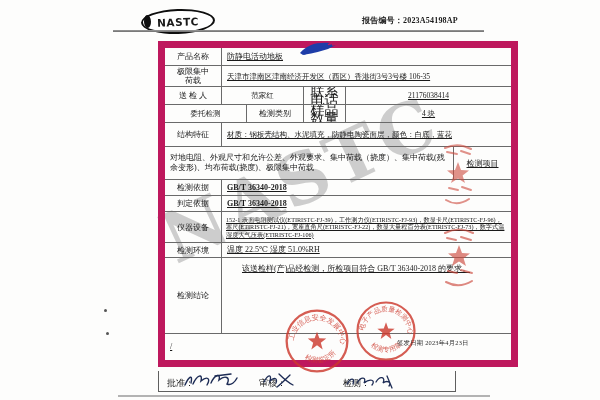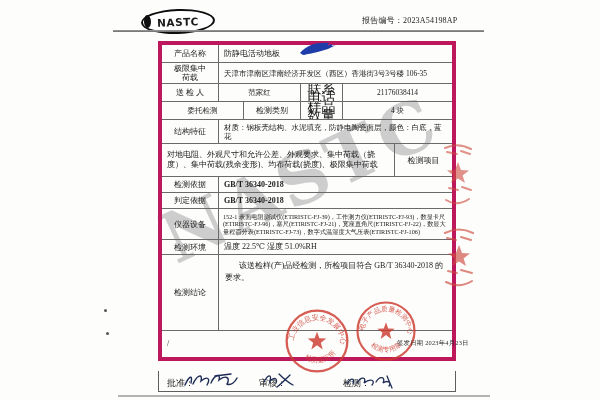--- a/index.html
+++ b/index.html
@@ -4,34 +4,34 @@
 <style>
   html,body{margin:0;padding:0;background:#e8e8e8;}
   #page{position:relative;width:600px;height:400px;background:#fdfdfc;overflow:hidden;
         font-family:"Liberation Serif","DejaVu Serif",serif;color:#1a1a1a;margin:0 auto;}
   
   #logo{position:absolute;left:141px;top:9px;width:70px;height:21px;border:2.5px solid #0e0e0e;
         border-radius:50%;display:flex;align-items:center;justify-content:center;
         font-family:"DejaVu Sans",sans-serif;font-weight:bold;font-size:10.5px;letter-spacing:.5px;
         transform:rotate(-2deg);background:#fff;}
   #logo .notch{position:absolute;left:1px;top:3px;width:7px;height:13px;background:#0e0e0e;border-radius:50%;}
-  #reportno{position:absolute;left:362px;top:15px;font-size:8px;font-weight:normal;letter-spacing:.2px;}
+  #reportno{position:absolute;left:362px;top:15px;font-size:8px;font-weight:bold;letter-spacing:.2px;}
   #hrule{position:absolute;left:113px;top:30px;width:371px;height:2px;
          background:linear-gradient(to bottom,#9a9a9a,#6f6f6f);}
   
   #wm{position:absolute;left:142px;top:138px;width:316px;text-align:center;
       font-size:70px;font-weight:bold;letter-spacing:4px;color:#6f6f6f;opacity:.33;
       transform:rotate(-25deg);pointer-events:none;font-family:"DejaVu Serif",serif;}
   
-  #tbl{position:absolute;left:158px;top:41px;width:298px;border:4px solid #be185d;box-sizing:border-box;background:transparent;}
+  #tbl{position:absolute;left:158px;top:41px;width:360px;border:7px solid #be185d;box-sizing:border-box;background:transparent;}
   .row{display:flex;border-bottom:1px solid #6a6a6a;box-sizing:border-box;}
   .row:last-child{border-bottom:none;}
   .cell{border-right:1px solid #6a6a6a;box-sizing:border-box;display:flex;align-items:center;
         justify-content:center;text-align:center;overflow:hidden;}
-  .cell:last-child{border-right:none;}
+  .cell:last-child{border-right:none;text-decoration:underline;}
   .lab{width:57px;font-size:8px;line-height:9px;padding:1px 2px;}
   .c2{width:82px;font-size:7.5px;}
   .c3{width:42px;font-size:14px;line-height:9px;padding:0 1px;}
   .c4{flex:1;font-size:7.5px;}
   .vspan{flex:1;justify-content:flex-start;text-align:left;padding:2px 5px;font-size:8px;line-height:10px;}
   .r18{height:18px}.r21{height:21px}.r24{height:24px}.r33{height:33px}
   .r16{height:16px}.r31{height:31px}.r15{height:15px}.r76{height:76px}.r26{height:26px}
   .small{font-size:6.2px;line-height:7.3px;padding:1px 4px;}
   .f75{font-size:7.5px;line-height:9px;}
   .concl-cell{flex:1;position:relative;display:block;text-align:left;padding:5px 6px 0 6px;

